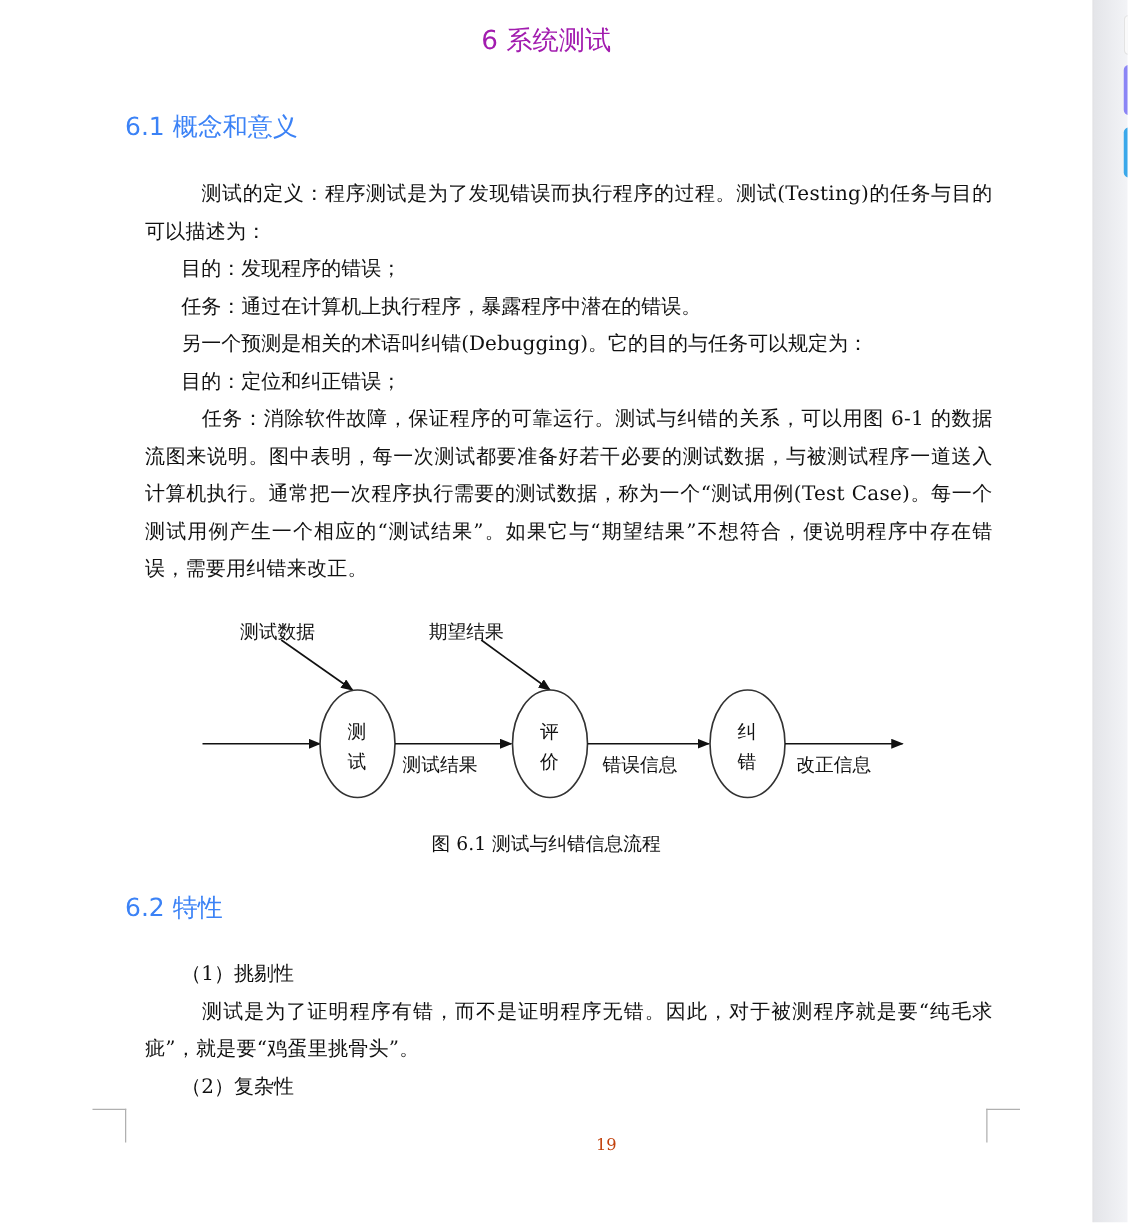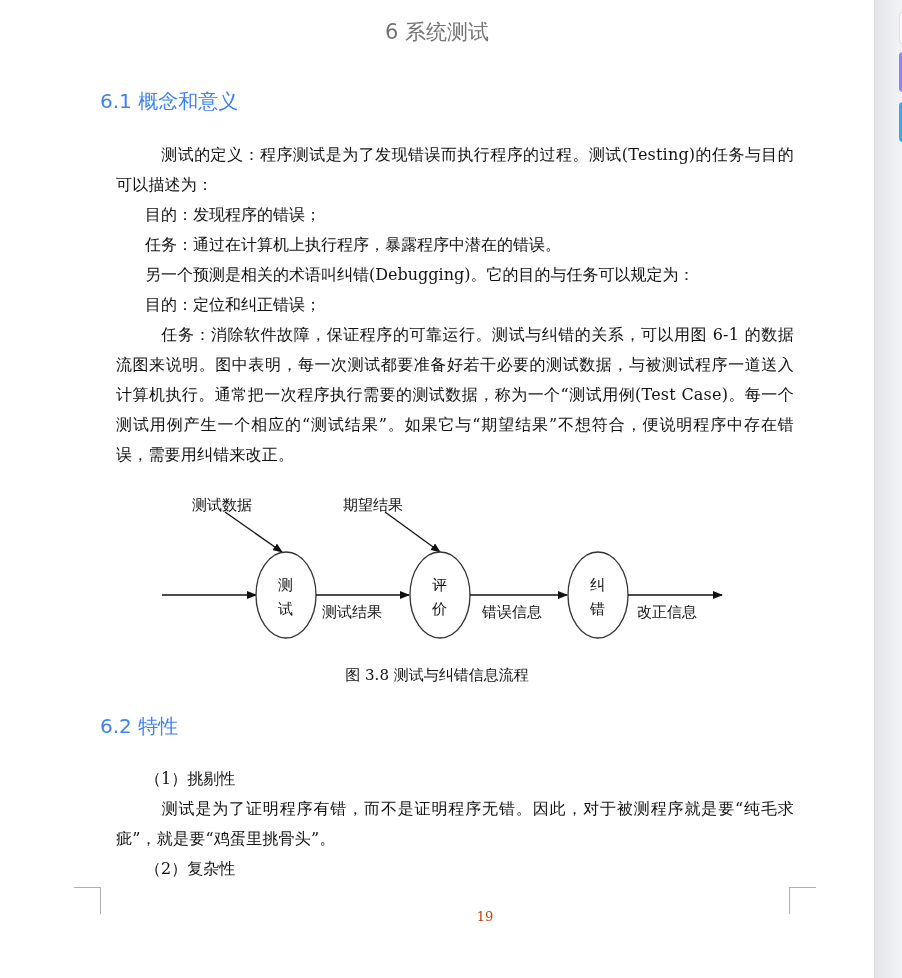--- a/index.html
+++ b/index.html
@@ -6,21 +6,21 @@
     body {
       width: 902px; height: 978px; overflow: hidden; position: relative;
       background: #ffffff;
       font-family: "DejaVu Serif", "Liberation Serif", serif;
       color: #111;
     }
     .page { position: absolute; left: 0; top: 0; width: 874px; height: 978px; background: #fff; }
     .doc-title {
       position: absolute; top: 18px; left: 0; width: 874px; text-align: center;
       font-family: "DejaVu Sans", "Liberation Sans", sans-serif;
-      font-size: 21px; color: #737373;
+      font-size: 21px; color: #a21caf;
     }
     .h2 {
       position: absolute; left: 100px;
       font-family: "DejaVu Sans", "Liberation Sans", sans-serif;
       font-size: 20px; color: #3b82f6;
     }
     .para {
       position: absolute; left: 100px; width: 678px;
       font-size: 16px; line-height: 30px; color: #111; text-align: justify;
       letter-spacing: 0.2px;
@@ -94,21 +94,21 @@
       <text x="282" y="102" font-size="15" fill="#111">评</text>
       <text x="282" y="126" font-size="15" fill="#111">价</text>
       <text x="440" y="102" font-size="15" fill="#111">纠</text>
       <text x="440" y="126" font-size="15" fill="#111">错</text>
       <text x="172" y="129" font-size="15" fill="#111">测试结果</text>
       <text x="332" y="129" font-size="15" fill="#111">错误信息</text>
       <text x="487" y="129" font-size="15" fill="#111">改正信息</text>
     </svg>
   </div>
 
-  <div class="caption">图 3.8 测试与纠错信息流程</div>
+  <div class="caption">图 6.1 测试与纠错信息流程</div>
 
   <div class="h2" style="top:713px;">6.2 特性</div>
 
   <div class="line" style="top:764px;">（1）挑剔性</div>
   <div class="para" style="top:794px;"><span class="ind"></span><span>测试是为了证明程序有错，而不是证明程序无错。因此，对于被测程序就是要“纯毛求疵”，就是要“鸡蛋里挑骨头”。</span></div>
   <div class="line" style="top:854px;">（2）复杂性</div>
 
   <div class="corner left"></div>
   <div class="corner right"></div>
 

